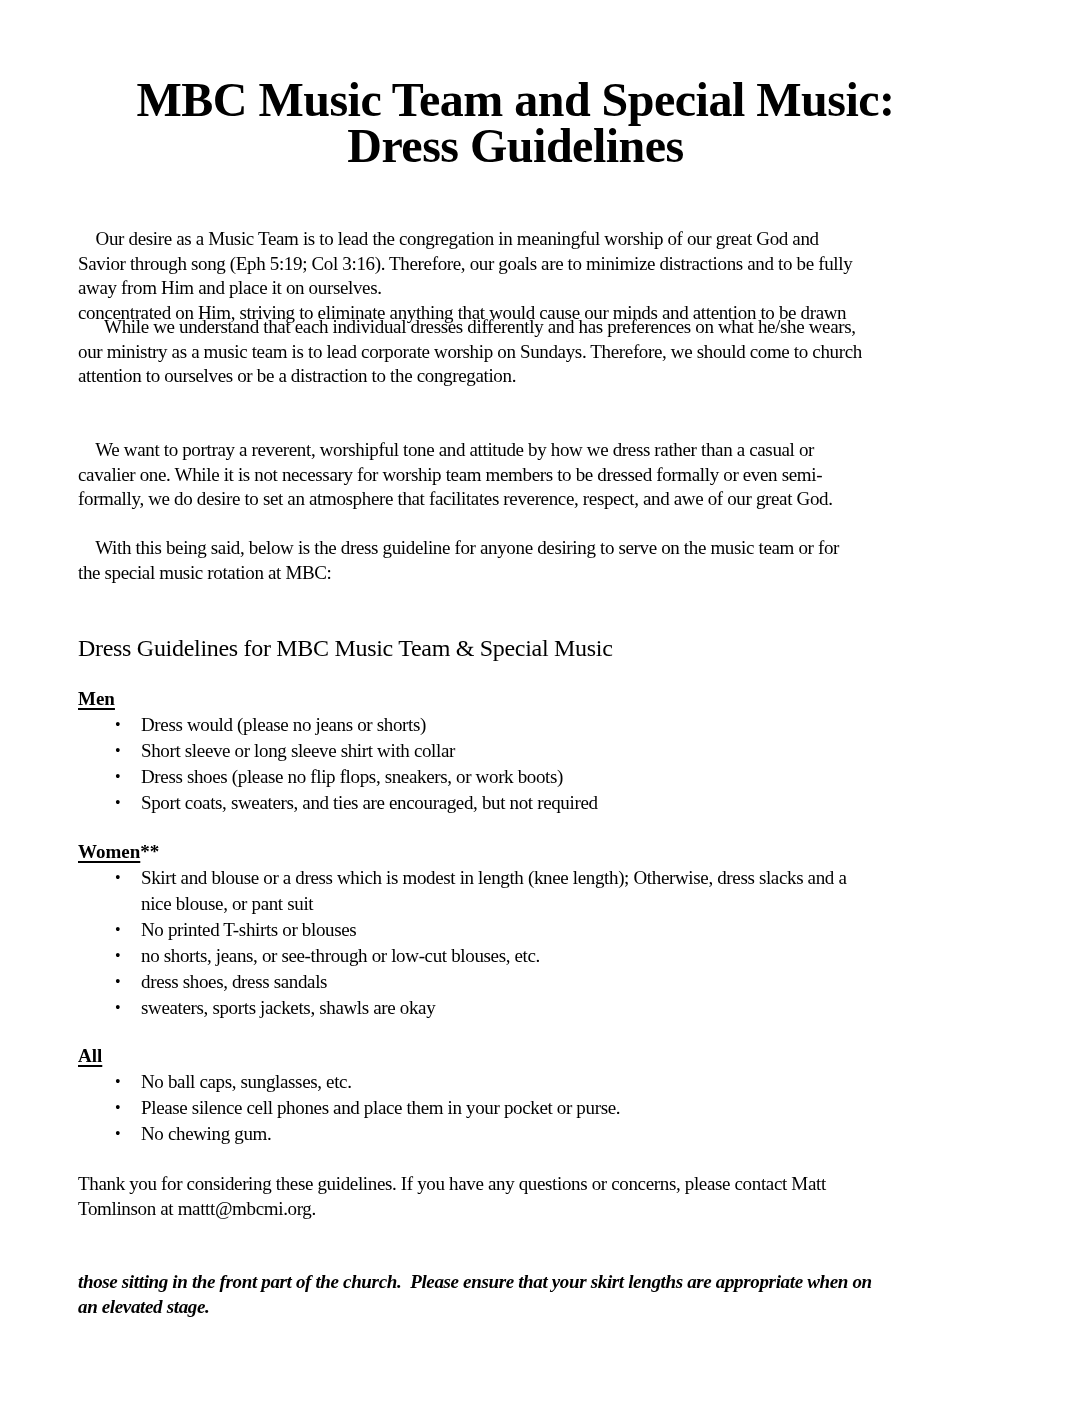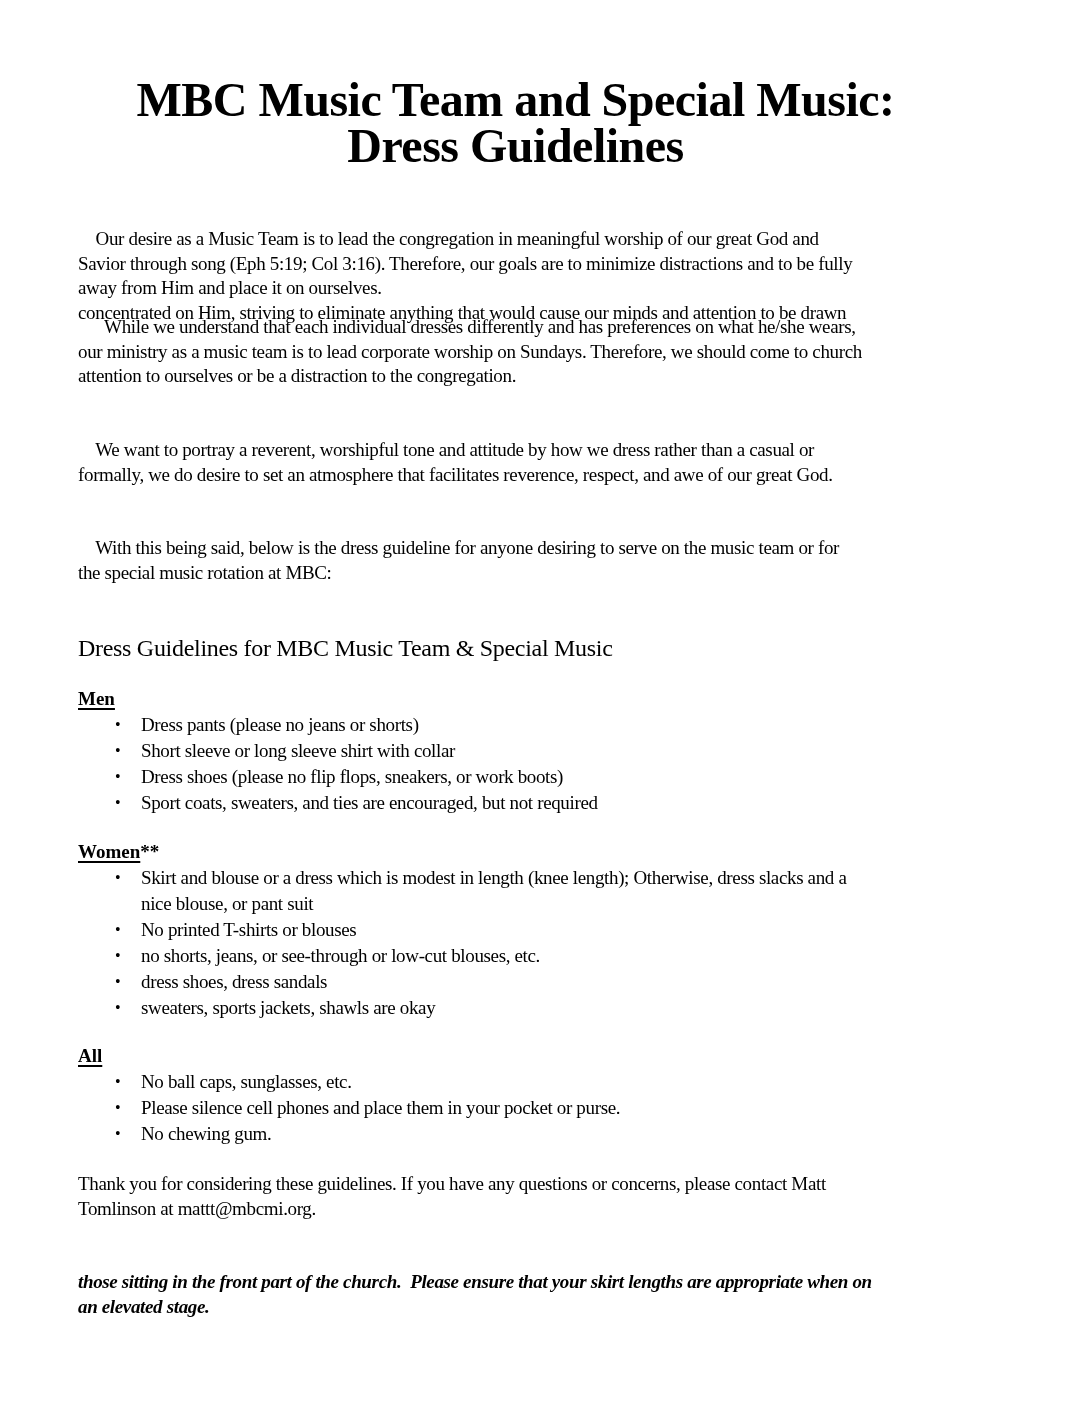--- a/index.html
+++ b/index.html
@@ -37,35 +37,36 @@
   </div>
 
   <div class="para" style="top:315px;">
     <span class="line" style="white-space:pre;">      While we understand that each individual dresses differently and has preferences on what he/she wears,</span>
     <span class="line">our ministry as a music team is to lead corporate worship on Sundays. Therefore, we should come to church</span>
     <span class="line">attention to ourselves or be a distraction to the congregation.</span>
   </div>
 
   <div class="para" style="top:438px;">
     <span class="line" style="white-space:pre;">    We want to portray a reverent, worshipful tone and attitude by how we dress rather than a casual or</span>
+    <span class="line">cavalier one. While it is not necessary for worship team members to be dressed formally or even semi-</span>
     <span class="line">formally, we do desire to set an atmosphere that facilitates reverence, respect, and awe of our great God.</span>
   </div>
 
   <div class="para" style="top:536px;">
     <span class="line" style="white-space:pre;">    With this being said, below is the dress guideline for anyone desiring to serve on the music team or for</span>
     <span class="line">the special music rotation at MBC:</span>
   </div>
 
   <div class="h2" style="top:634px;">Dress Guidelines for MBC Music Team &amp; Special Music</div>
 
   <div class="group-label" style="top:688px;">
     <span class="u">Men</span><span></span>
   </div>
   <ul class="list" style="top:712px;">
-    <li><span class="bullet">•</span><span>Dress pants (please no jeans or shorts)</span></li>
+    <li><span class="bullet">•</span><span>Dress would (please no jeans or shorts)</span></li>
     <li><span class="bullet">•</span><span>Short sleeve or long sleeve shirt with collar</span></li>
     <li><span class="bullet">•</span><span>Dress shoes (please no flip flops, sneakers, or work boots)</span></li>
     <li><span class="bullet">•</span><span>Sport coats, sweaters, and ties are encouraged, but not required</span></li>
   </ul>
 
   <div class="group-label" style="top:841px;">
     <span class="u">Women</span><span>**</span>
   </div>
   <ul class="list" style="top:865px;">
     <li><span class="bullet">•</span><span>Skirt and blouse or a dress which is modest in length (knee length); Otherwise, dress slacks and a</span></li>

